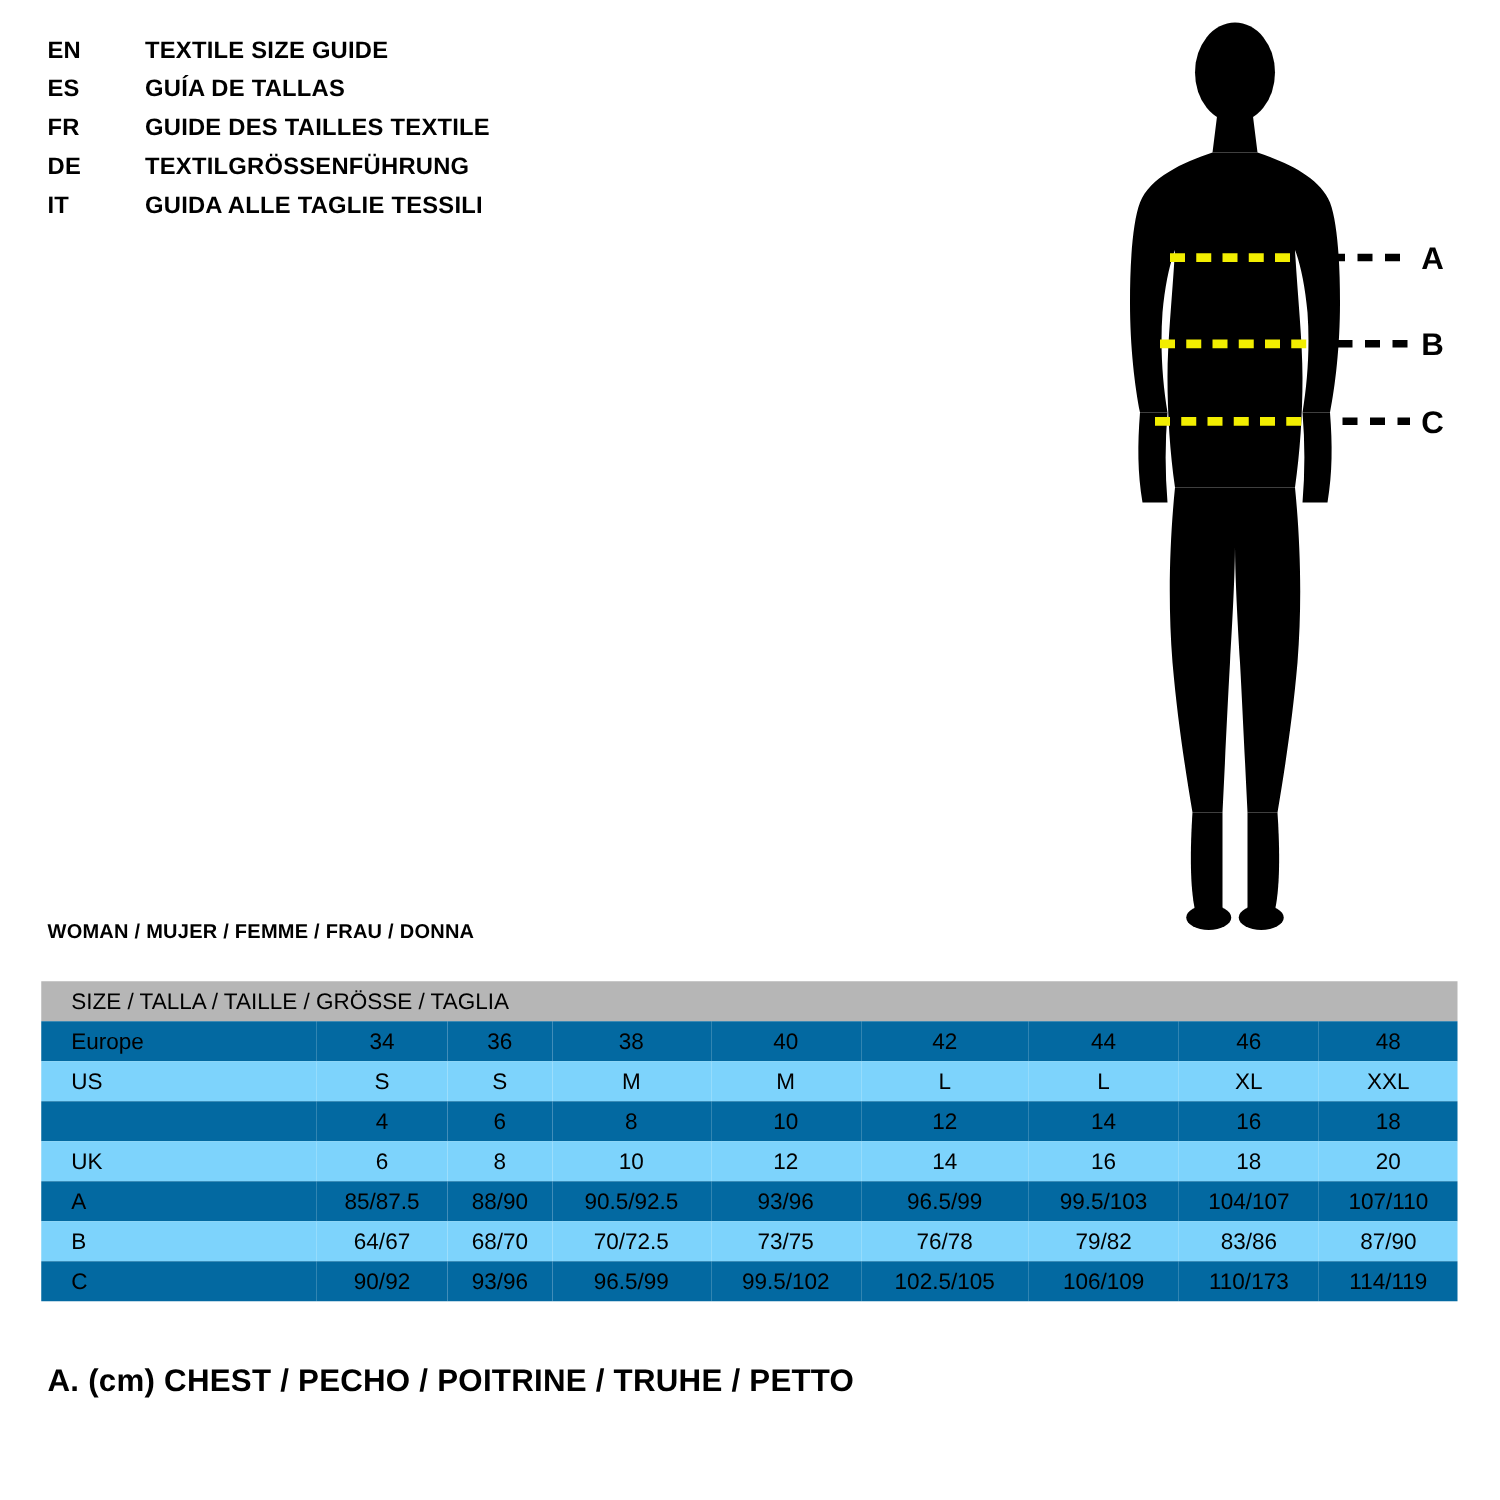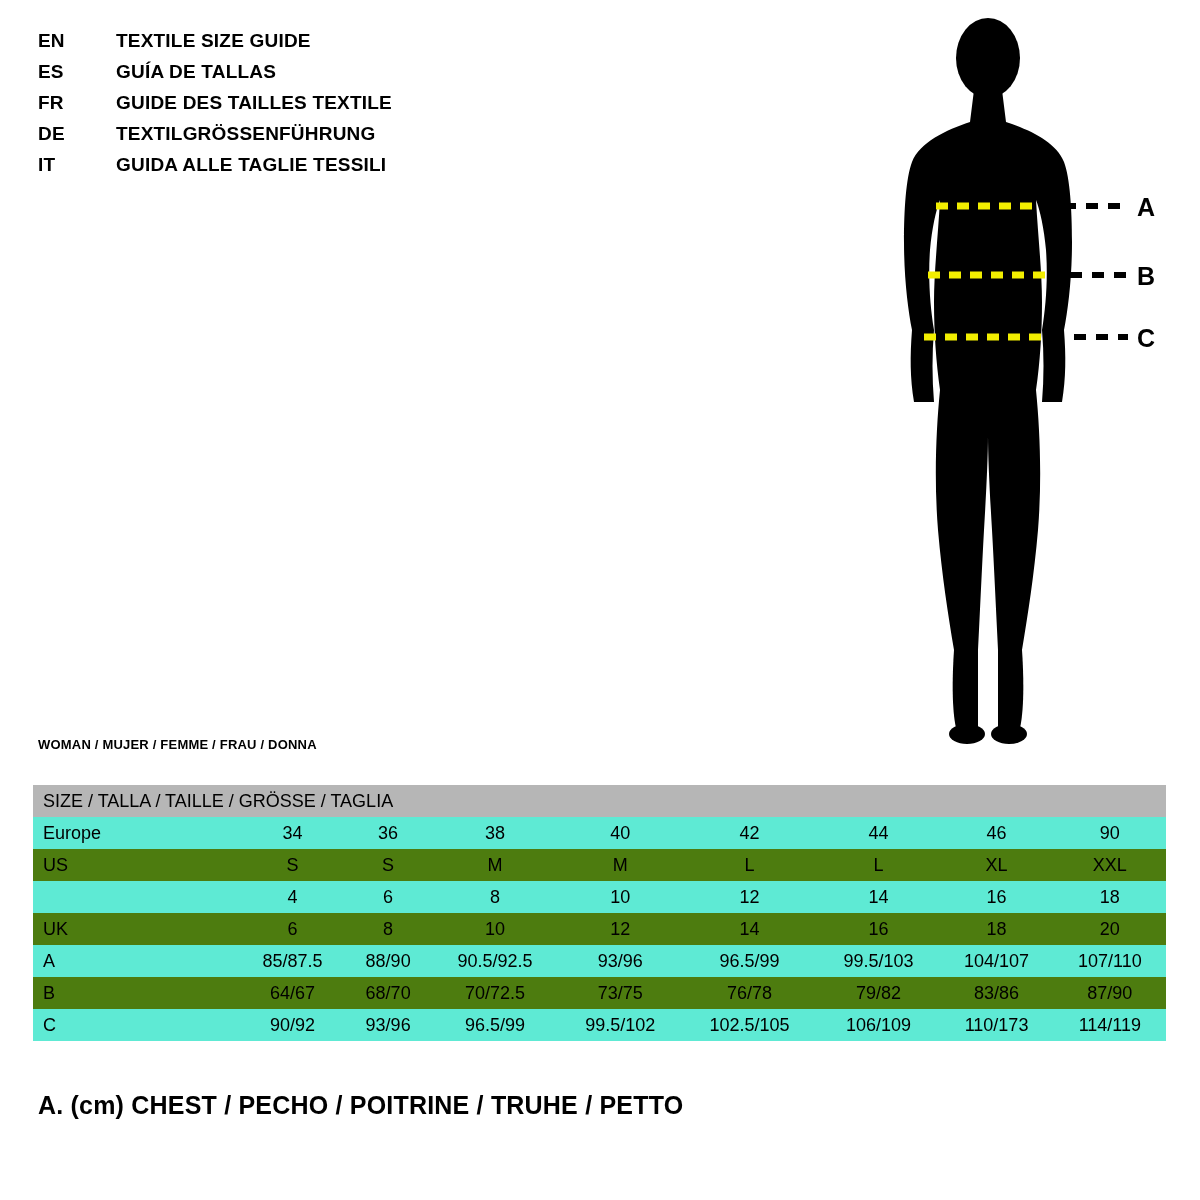--- a/index.html
+++ b/index.html
@@ -57,21 +57,21 @@
     font-size: 25px;
     font-weight: bold;
     color: #000;
   }
 
   
   #woman-heading {
     position: absolute;
     left: 38px;
     top: 737px;
-    font-size: 13px;
+    font-size: 16px;
     font-weight: bold;
     letter-spacing: 0.2px;
   }
 
   
   #size-table {
     position: absolute;
     left: 33px;
     top: 785px;
     width: 1133px;
@@ -80,29 +80,29 @@
   }
   #size-table tr { height: 32px; }
   #size-table td, #size-table th {
     padding: 0 6px;
     border: none;
     text-align: center;
     font-weight: normal;
   }
   #size-table td.rowlabel, #size-table th.rowlabel {
     text-align: left;
-    padding-left: 10px;
+    padding-left: 24px;
     width: 190px;
   }
   .row-head {
     background: #b6b6b6;
     font-weight: bold;
   }
-  .row-light { background: #5eead4; }
-  .row-dark { background: #4d7c0f; }
+  .row-light { background: #0369a1; }
+  .row-dark { background: #7dd3fc; }
 
   
   #footnotes {
     position: absolute;
     left: 38px;
     top: 1090px;
     font-size: 25px;
     font-weight: bold;
     letter-spacing: 0.2px;
   }
@@ -205,21 +205,21 @@
 
     <tr class="row-light">
       <td class="rowlabel">Europe</td>
       <td>34</td>
       <td>36</td>
       <td>38</td>
       <td>40</td>
       <td>42</td>
       <td>44</td>
       <td>46</td>
-      <td>90</td>
+      <td>48</td>
     </tr>
 
     <tr class="row-dark">
       <td class="rowlabel">US</td>
       <td>S</td>
       <td>S</td>
       <td>M</td>
       <td>M</td>
       <td>L</td>
       <td>L</td>

